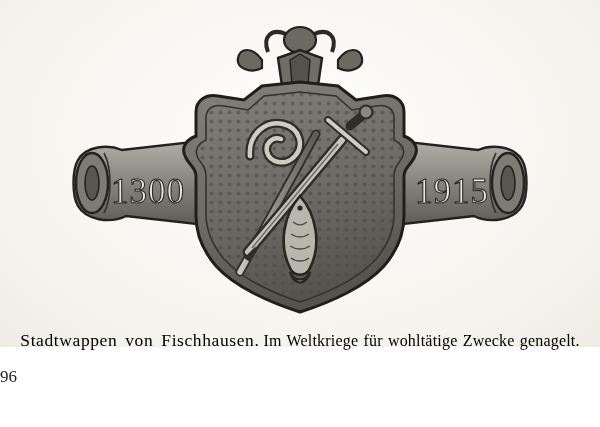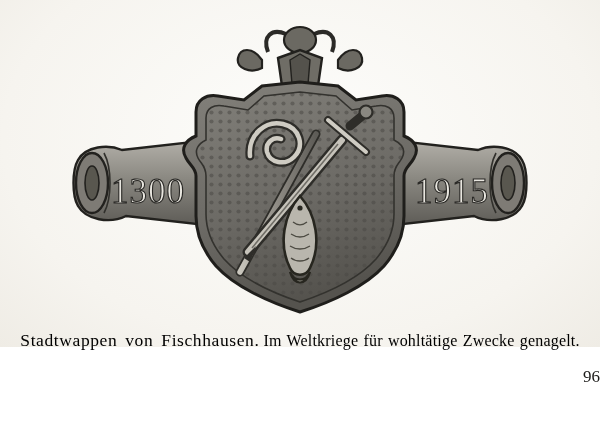--- a/index.html
+++ b/index.html
@@ -48,21 +48,21 @@
   .cap-sub {
     font-size: 16px;
     letter-spacing: 0.2px;
     word-spacing: 1px;
   }
   .page-number {
     position: absolute;
     left: 0;
     top: 367px;
     width: 600px;
-    text-align: right;
+    text-align: left;
     font-size: 17px;
     color: #1d1c1a;
   }
   .caption-row {
     display: inline-block;
   }
   .caption-row .cap-main,
   .caption-row .cap-sub {
     display: inline;
     margin-top: 36px;

